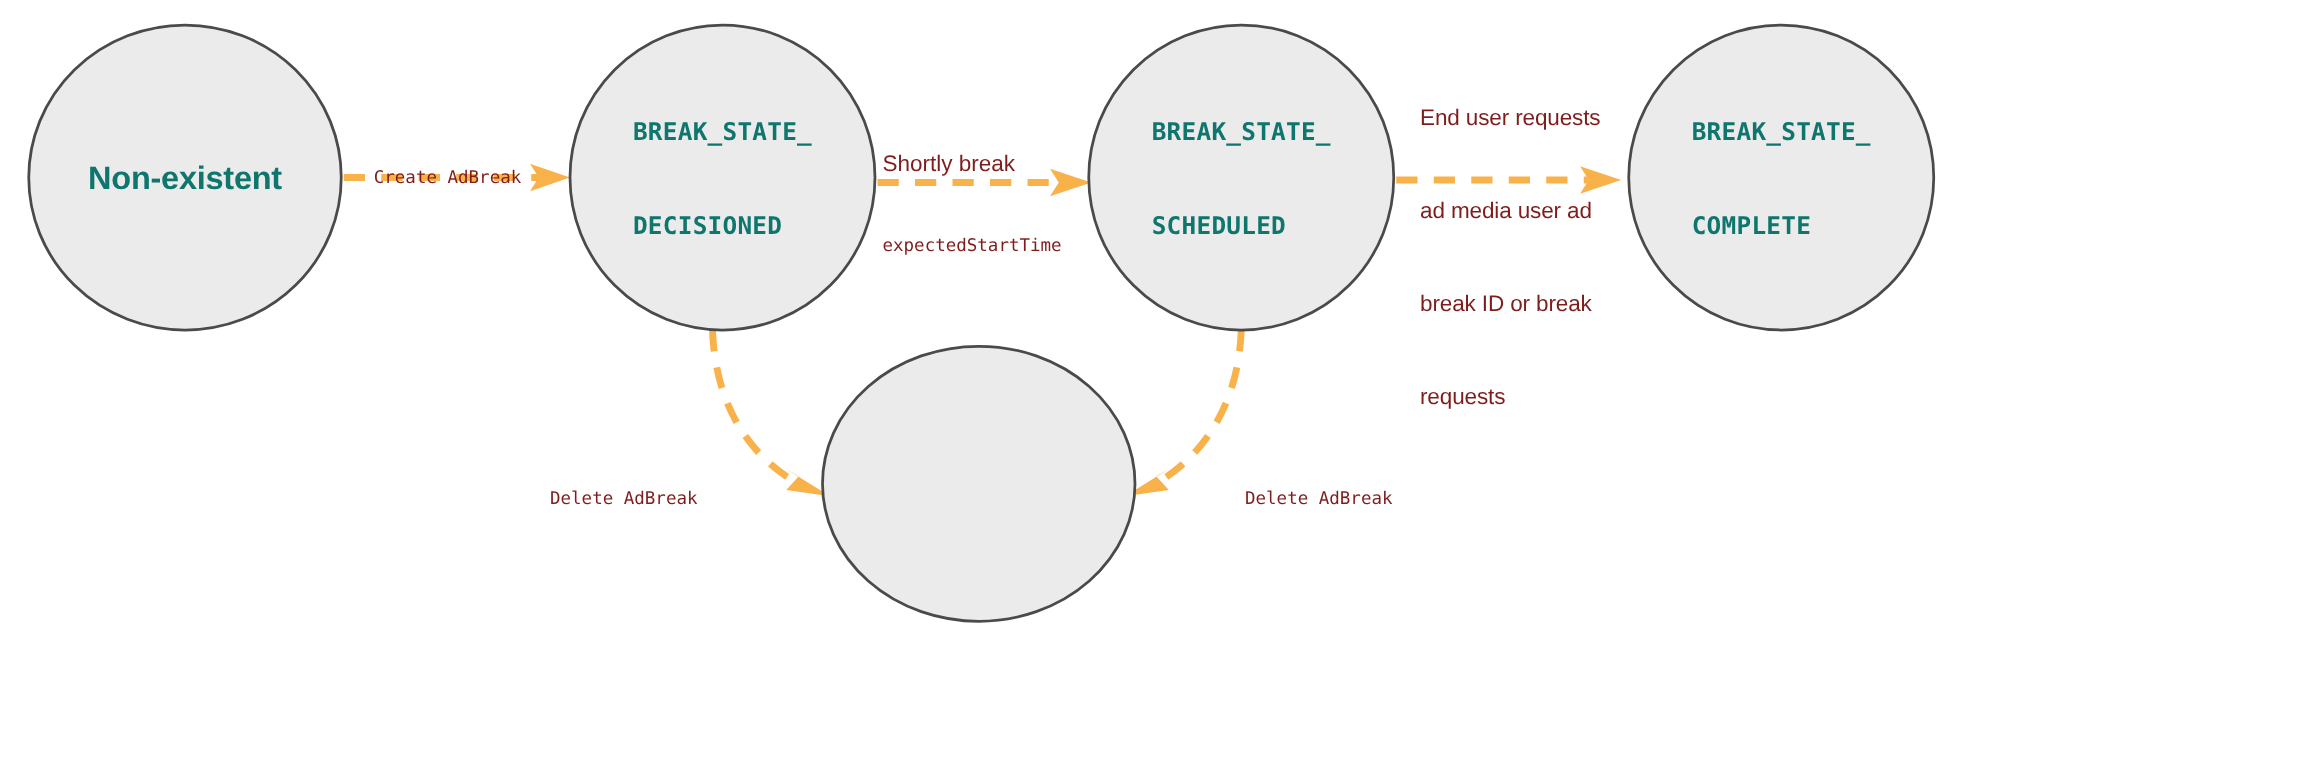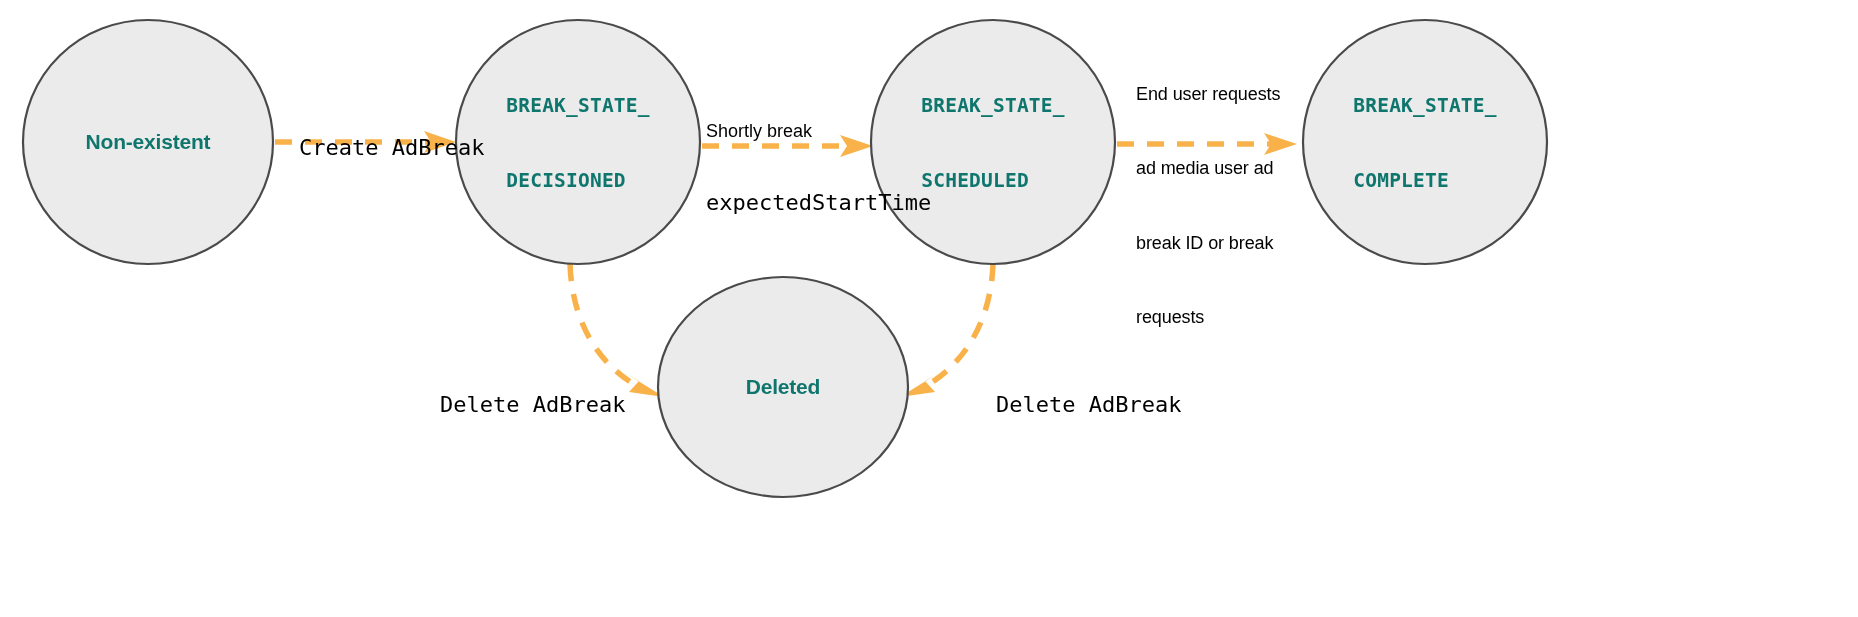--- a/index.html
+++ b/index.html
@@ -46,48 +46,48 @@
     text-align: left;
     color: #0f766e;
     line-height: 1.28;
     white-space: pre;
     transform: translate(-50%, -50%);
     pointer-events: none;
   }
   .node-label.plain {
     font-family: "Liberation Sans", sans-serif;
     font-weight: bold;
-    font-size: 21px;
+    font-size: 26px;
     letter-spacing: -0.2px;
   }
   .node-label.mono {
     font-family: "DejaVu Sans Mono", "Liberation Mono", monospace;
     font-weight: bold;
     font-size: 19.5px;
     letter-spacing: 0.2px;
   }
   .edge-label {
     position: absolute;
-    color: #000000;
+    color: #7f1d1d;
     line-height: 1.38;
     white-space: pre;
   }
   .edge-label.mono {
     font-family: "DejaVu Sans Mono", "Liberation Mono", monospace;
     font-size: 17px;
     letter-spacing: 0px;
   }
   .edge-label.sans {
     font-family: "Liberation Sans", sans-serif;
     font-size: 18px;
     letter-spacing: -0.1px;
   }
   .edge-label .mono-part {
     font-family: "DejaVu Sans Mono", "Liberation Mono", monospace;
-    font-size: 22px;
+    font-size: 14px;
   }
   .edge-label .sans-part {
     font-family: "Liberation Sans", sans-serif;
     font-size: 18px;
   }
   .lbl-line { display: block; }
 </style>
 </head>
 <body>
 
@@ -146,23 +146,20 @@
   <div class="node-label mono" style="left:993px; top:144px;">
     <span class="lbl-line">BREAK_STATE_</span>
     <span class="lbl-line">SCHEDULED</span>
   </div>
 
   <div class="node-label mono" style="left:1425px; top:144px;">
     <span class="lbl-line">BREAK_STATE_</span>
     <span class="lbl-line">COMPLETE</span>
   </div>
 
-  <div class="node-label plain" style="left:783px; top:387px;">
-    <span class="lbl-line">Deleted</span>
-  </div>
 
   <div class="edge-label mono" style="left:299px; top:86px;">
     <span class="lbl-line mono-part">Create AdBreak</span>
   </div>
 
   <div class="edge-label" style="left:706px; top:75px;">
     <span class="lbl-line sans-part">Shortly break</span>
     <span class="lbl-line mono-part">expectedStartTime</span>
   </div>
 

